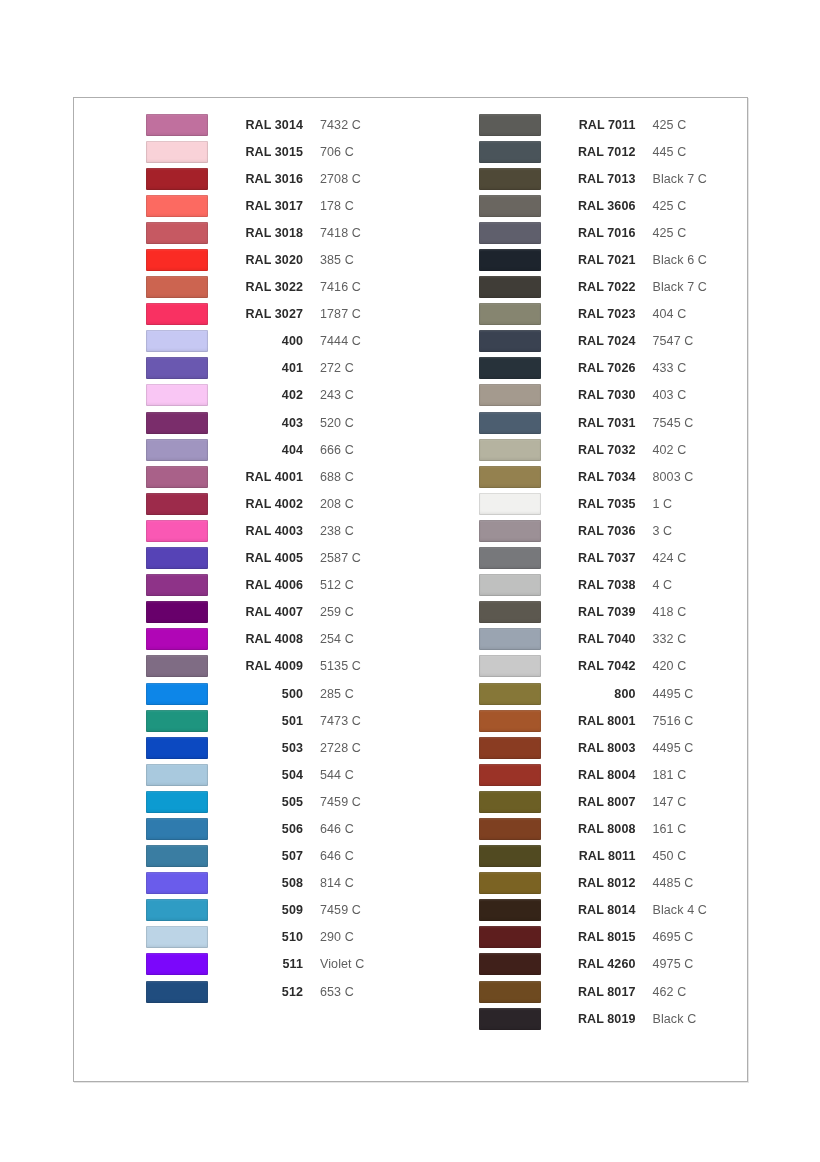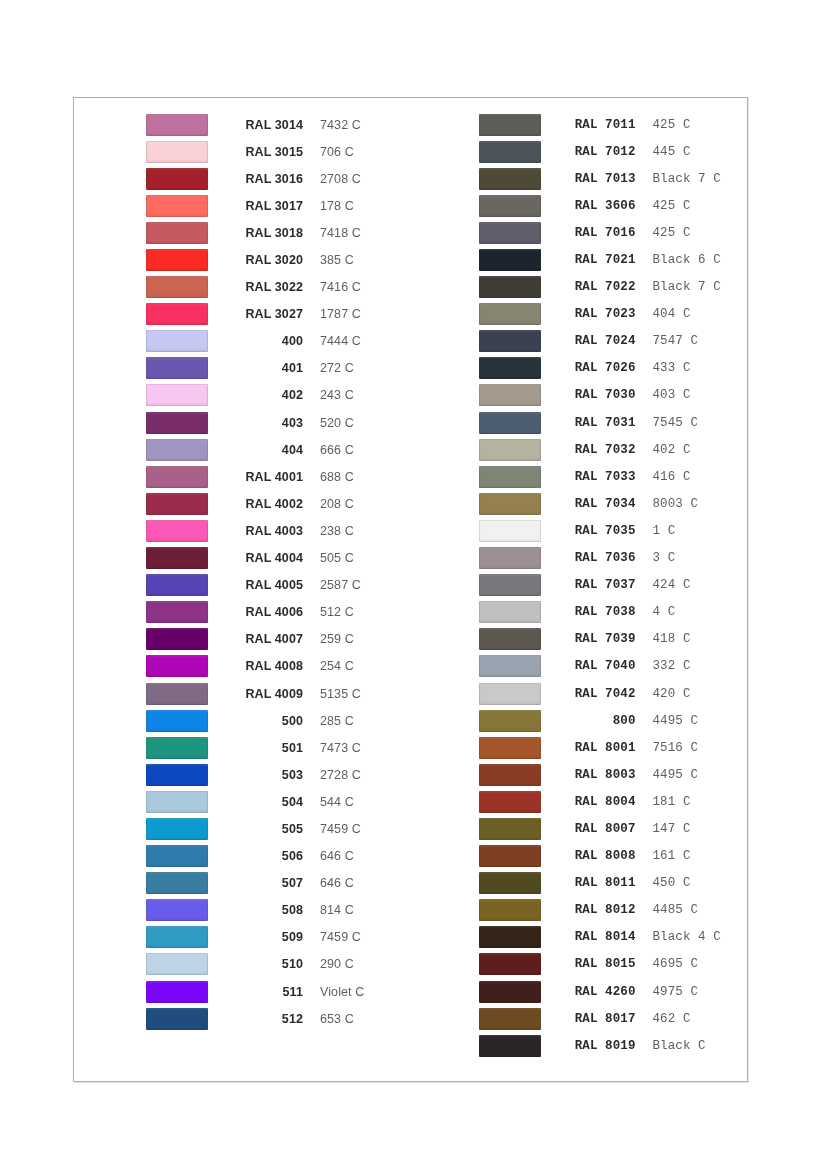--- a/index.html
+++ b/index.html
@@ -38,21 +38,21 @@
     flex-direction: row;
   }
 
   .color-column {
     position: relative;
     width: 50%;
     padding-top: 13px;
     box-sizing: border-box;
   }
   .color-column.left  { padding-left: 72px; }
-  .color-column.right { padding-left: 68px; font-family: Liberation Mono, monospace; }
+  .color-column.right { padding-left: 68px; }
 
   .swatch-row {
     display: flex;
     flex-direction: row;
     align-items: center;
     height: 27.1px;
   }
 
   .swatch {
     width: 62px;
@@ -178,25 +178,20 @@
           <div class="swatch" style="background-color: rgb(157, 43, 75);"></div>
           <div class="ral-label">RAL 4002</div>
           <div class="pantone-label">208 C</div>
         </div>
         <div class="swatch-row">
           <div class="swatch" style="background-color: rgb(250, 88, 180);"></div>
           <div class="ral-label">RAL 4003</div>
           <div class="pantone-label">238 C</div>
         </div>
         <div class="swatch-row">
-          <div class="swatch" style="background-color: rgb(110, 31, 56);"></div>
-          <div class="ral-label">RAL 4004</div>
-          <div class="pantone-label">505 C</div>
-        </div>
-        <div class="swatch-row">
           <div class="swatch" style="background-color: rgb(86, 67, 182);"></div>
           <div class="ral-label">RAL 4005</div>
           <div class="pantone-label">2587 C</div>
         </div>
         <div class="swatch-row">
           <div class="swatch" style="background-color: rgb(142, 51, 136);"></div>
           <div class="ral-label">RAL 4006</div>
           <div class="pantone-label">512 C</div>
         </div>
         <div class="swatch-row">
@@ -336,25 +331,20 @@
           <div class="swatch" style="background-color: rgb(76, 94, 112);"></div>
           <div class="ral-label">RAL 7031</div>
           <div class="pantone-label">7545 C</div>
         </div>
         <div class="swatch-row">
           <div class="swatch" style="background-color: rgb(181, 179, 160);"></div>
           <div class="ral-label">RAL 7032</div>
           <div class="pantone-label">402 C</div>
         </div>
         <div class="swatch-row">
-          <div class="swatch" style="background-color: rgb(127, 133, 117);"></div>
-          <div class="ral-label">RAL 7033</div>
-          <div class="pantone-label">416 C</div>
-        </div>
-        <div class="swatch-row">
           <div class="swatch" style="background-color: rgb(148, 129, 79);"></div>
           <div class="ral-label">RAL 7034</div>
           <div class="pantone-label">8003 C</div>
         </div>
         <div class="swatch-row">
           <div class="swatch" style="background-color: rgb(241, 241, 239);"></div>
           <div class="ral-label">RAL 7035</div>
           <div class="pantone-label">1 C</div>
         </div>
         <div class="swatch-row">

